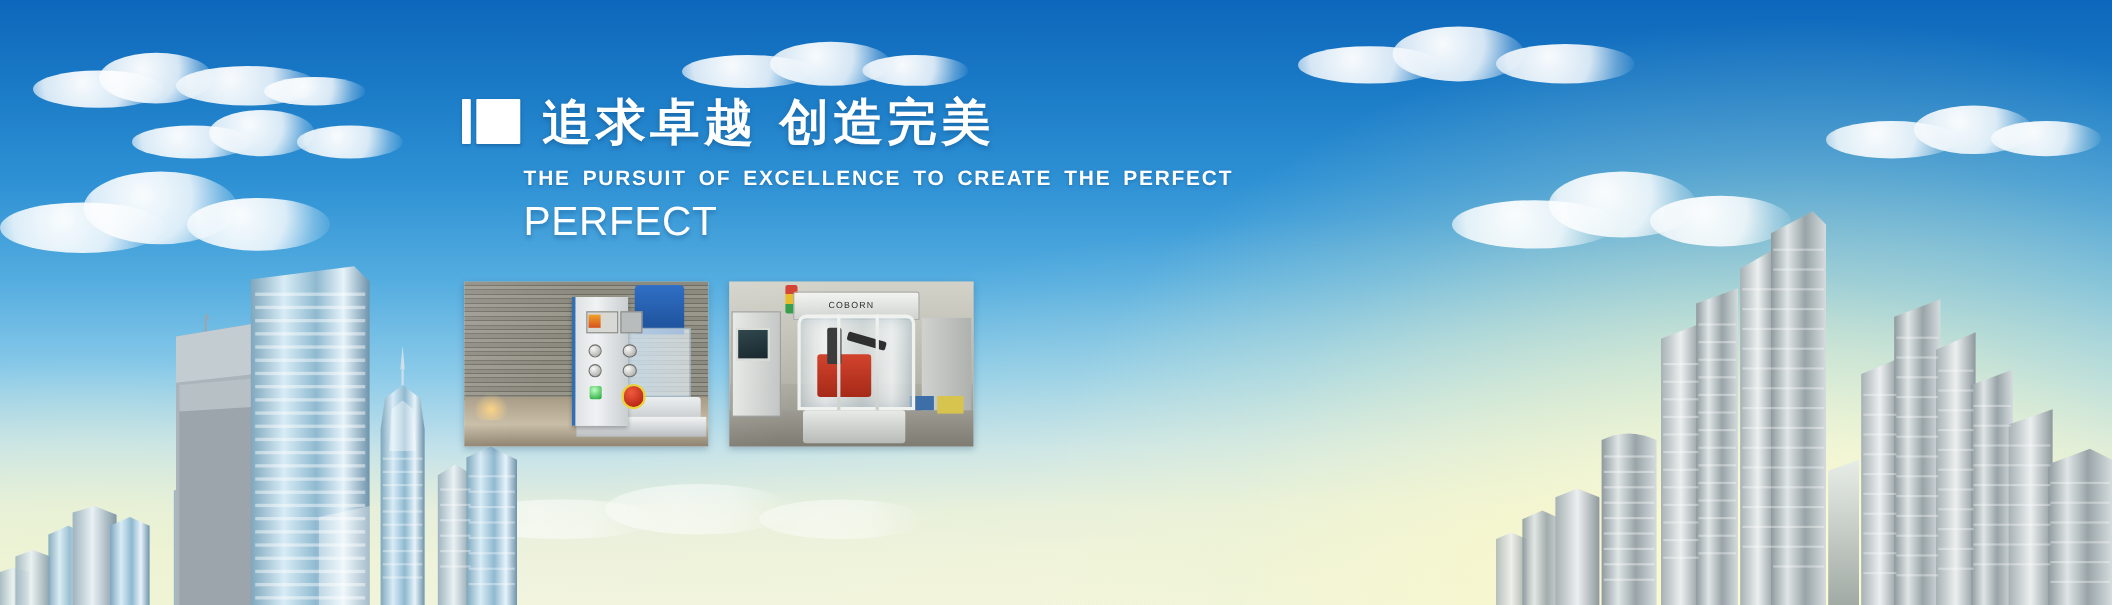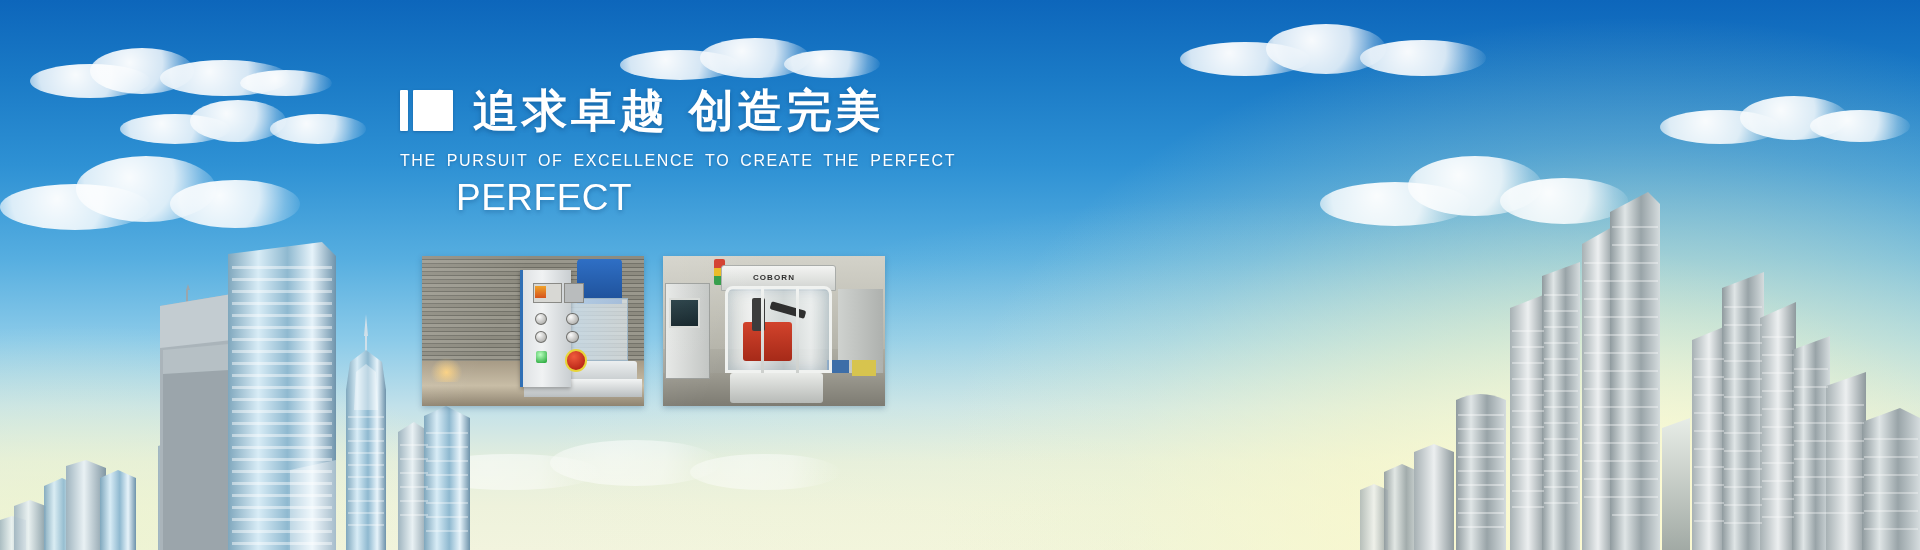--- a/index.html
+++ b/index.html
@@ -53,21 +53,21 @@
       rgba(255,255,255,0.30) 76%, rgba(255,255,255,0) 100%);
   }
 
   
   .city { position:absolute; bottom:0; pointer-events:none; }
   .city-left  { left:0;  width:470px; height:330px; }
   .city-right { right:0; width:560px; height:360px; }
 
   
   .content {
-    position:absolute; left:400px; top:88px;
+    position:absolute; left:420px; top:88px;
     width:760px;
   }
   .headline-row { display:flex; align-items:center; gap:20px; }
 
   .logo-mark {
     display:flex; align-items:stretch; gap:5px;
     height:41px;
   }
   .logo-bar {
     width:8px; background:#ffffff; border-radius:1px;
@@ -84,23 +84,24 @@
     font-size:45px;
     font-weight:bold;
     letter-spacing:4px;
     line-height:1;
     white-space:nowrap;
     text-shadow:0 2px 5px rgba(0,45,95,0.35);
   }
 
   .subtitle-en {
     margin-top:19px;
+    margin-left:56px;
     color:#ffffff;
-    font-size:16px;
-    font-weight:normal;
+    font-size:19px;
+    font-weight:bold;
     letter-spacing:1.6px;
     word-spacing:4px;
     white-space:nowrap;
     text-shadow:0 1px 3px rgba(0,45,95,0.32);
   }
 
   .business-word {
     margin-top:9px;
     margin-left:56px;
     color:#ffffff;
@@ -120,21 +121,21 @@
     width:222px; height:150px;
     position:relative; overflow:hidden;
     background:#c9ccc8;
     box-shadow:0 2px 6px rgba(0,40,80,0.25);
   }
   .photo-label {
     position:absolute;
     color:#2e2e2e;
     font-size:8px;
     letter-spacing:1.1px;
-    font-weight:bold;
+    font-weight:normal;
     z-index:6;
     white-space:nowrap;
   }
 
   
   .ph1-wall {
     position:absolute; left:0; top:0; width:100%; height:72%;
     background:
       repeating-linear-gradient(to bottom,
         #8d8b80 0px, #8d8b80 3px,

